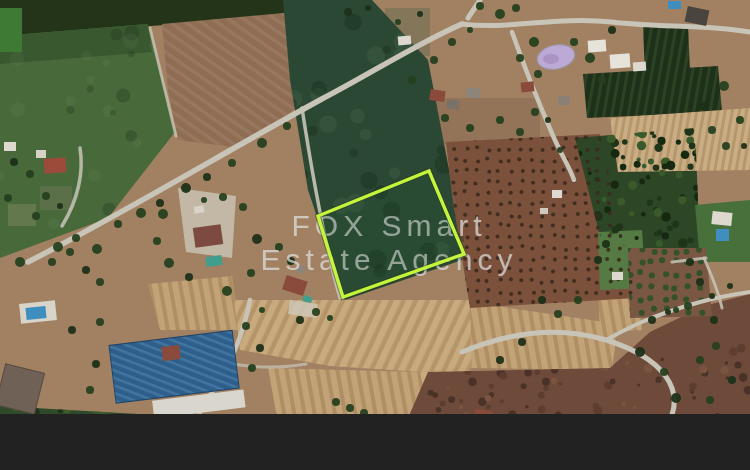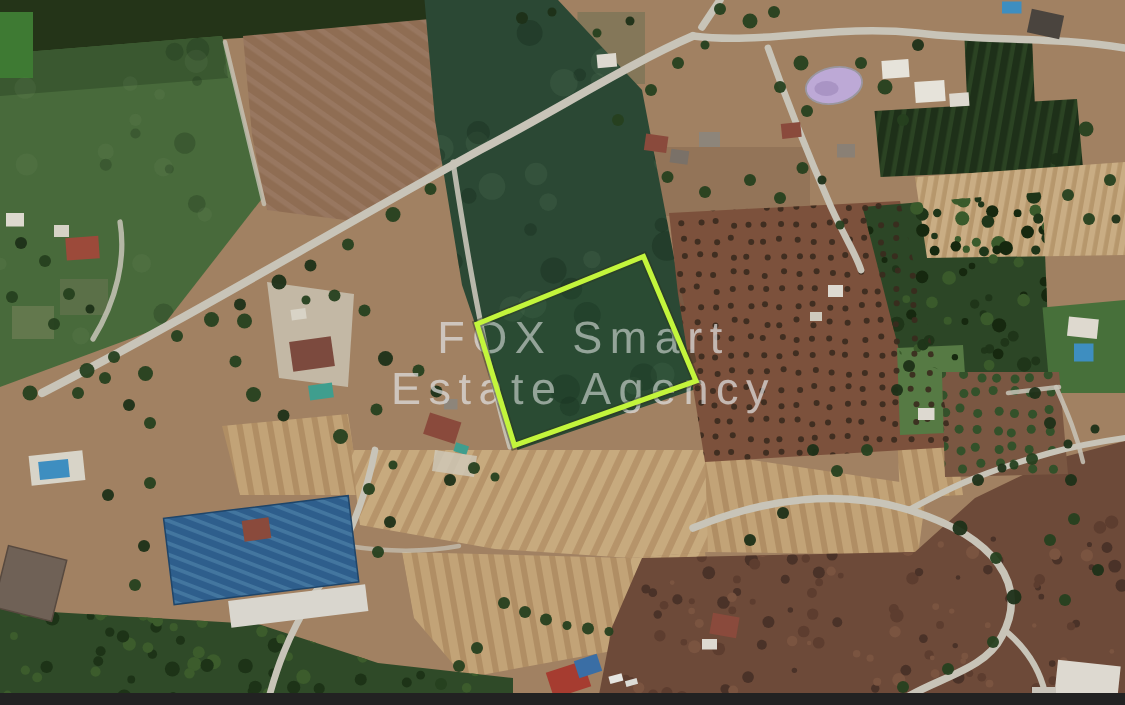--- a/index.html
+++ b/index.html
@@ -1,16 +1,16 @@
 <!DOCTYPE html>
 <html style="--plot-outline: #c3f53c; --watermark-text: #e0e0e0; --field-green-dark: #2b4834; --field-green-light: #486a3b; --plowed-brown: #8f6d53; --harvest-tan: #c7aa7e; --scrub-brown: #6d4a39; --orchard-brown: #7c513c; --orchard-green: #2c4626; --lawn-green: #47703a; --road-gray: #c8c4b8; --warehouse-roof-blue: #2e5e8c; --pool-blue: #3e8ec0; --pool-teal: #3f9e8e; --pond-purple: #bda9d6; --roof-red: #8a4a3c; --base-tan: #a18162;"><head>
 <meta charset="utf-8">
 <style>
   html,body{margin:0;padding:0;background:#222;}
-  .stage{position:relative;width:750px;height:462px;overflow:hidden;
+  .stage{position:relative;width:750px;height:414px;overflow:hidden;
          font-family:"Liberation Sans",sans-serif;background:#a18162;}
   .stage svg{position:absolute;left:0;top:0;display:block;}
   #plot-svg{pointer-events:none;}
   .watermark{position:absolute;left:0;top:209px;width:750px;text-align:center;
              transform:translateX(14px);
              font-size:30px;line-height:34px;letter-spacing:5px;font-weight:400;
              color:var(--watermark-text,#e0e0e0);opacity:.72;white-space:nowrap;}
   .plot-outline{fill:rgba(38,86,52,0.18);stroke:var(--plot-outline,#c3f53c);
                 stroke-width:3.4px;stroke-linejoin:miter;}
   .plot-shadow{fill:none;stroke:#2c341c;stroke-width:5.6px;opacity:.45;}

